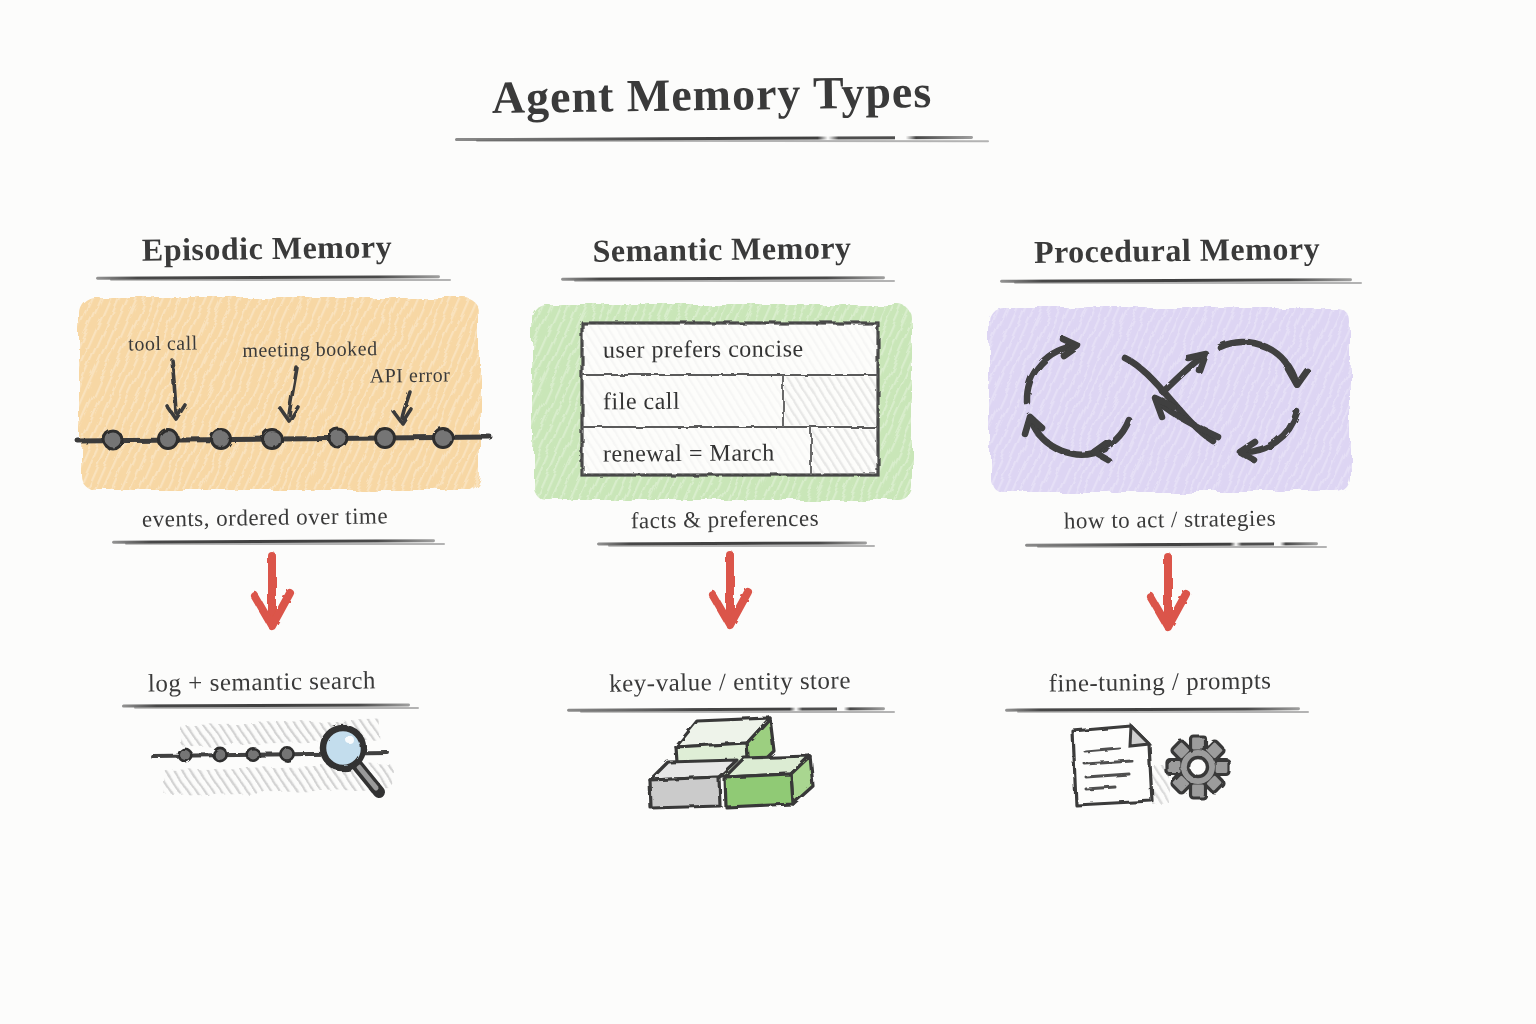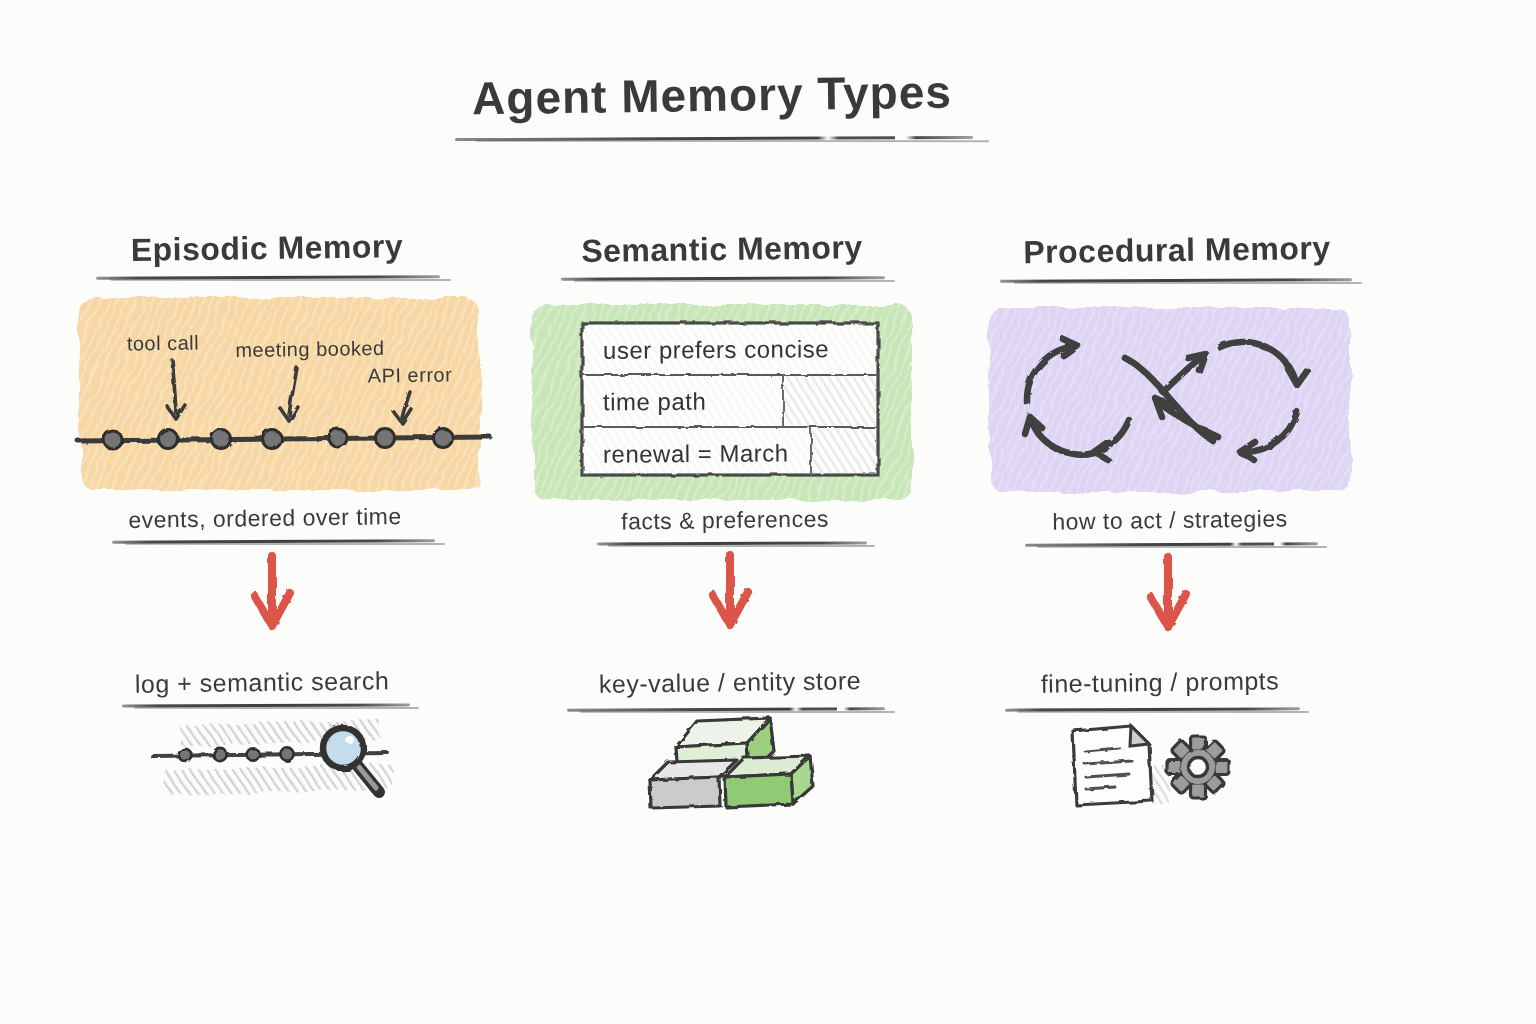--- a/index.html
+++ b/index.html
@@ -1,17 +1,17 @@
 <!DOCTYPE html>
 <html><head>
 <meta charset="utf-8">
 <style>
   html,body{margin:0;padding:0;background:#ffffff;}
   .canvas{position:relative;width:1536px;height:1024px;background:#fcfcfb;overflow:hidden;
-          font-family:Liberation Sans, sans-serif;color:#3a3a3a;}
+          font-family:Liberation Serif, serif;color:#3a3a3a;}
   .hand{position:absolute;color:#3a3a3a;white-space:nowrap;transform:translateX(-50%) rotate(-0.8deg);
         letter-spacing:0.5px;}
   .hand-left{position:absolute;color:#333;white-space:nowrap;transform:rotate(-0.4deg);letter-spacing:0.5px;}
   .title{font-size:46px;font-weight:bold;letter-spacing:1px;}
   .colhead{font-size:32px;font-weight:bold;}
   .caption{font-size:23px;}
   .storage{font-size:25px;}
   .annot{font-size:20px;}
   .tabletext{font-size:24px;}
   .u{position:absolute;height:3px;border-radius:3px;transform:rotate(-0.25deg);
@@ -101,21 +101,21 @@
       <rect x="62" y="28" width="296" height="152" fill="url(#pat-gray)" opacity="0.12"></rect>
       <path d="M62,80 L358,80" stroke="#5a5a5a" stroke-width="2.2" fill="none"></path>
       <path d="M62,132 L358,132" stroke="#5a5a5a" stroke-width="2.2" fill="none"></path>
       <path d="M263,80 L263,132" stroke="#6a6a6a" stroke-width="2" fill="none"></path>
       <path d="M291,132 L291,180" stroke="#6a6a6a" stroke-width="2" fill="none"></path>
       <rect x="265" y="82" width="91" height="48" fill="url(#pat-gray)" opacity="0.3"></rect>
       <rect x="293" y="134" width="63" height="44" fill="url(#pat-gray)" opacity="0.3"></rect>
     </g>
   </svg>
   <div class="hand-left tabletext" style="left:603px;top:336px;">user prefers concise</div>
-  <div class="hand-left tabletext" style="left:603px;top:388px;">time path</div>
+  <div class="hand-left tabletext" style="left:603px;top:388px;">file call</div>
   <div class="hand-left tabletext" style="left:603px;top:440px;">renewal = March</div>
 
   <svg style="left:975px;top:300px;" width="395" height="200" viewBox="0 0 395 200">
     <g filter="url(#rough)">
       <rect x="15" y="8" width="360" height="184" rx="14" fill="#ddd5f3" filter="url(#crayon)"></rect>
       <rect x="15" y="8" width="360" height="184" rx="14" fill="url(#pat-white)" opacity="0.45"></rect>
     </g>
     <g filter="url(#sketch)" stroke="#3f3f3f" stroke-width="6.5" fill="none" stroke-linecap="round" stroke-linejoin="round">
       <path d="M130,149 A54,54 0 0 1 56,120"></path>
       <path d="M67,128 L55,117 L50,134"></path>

